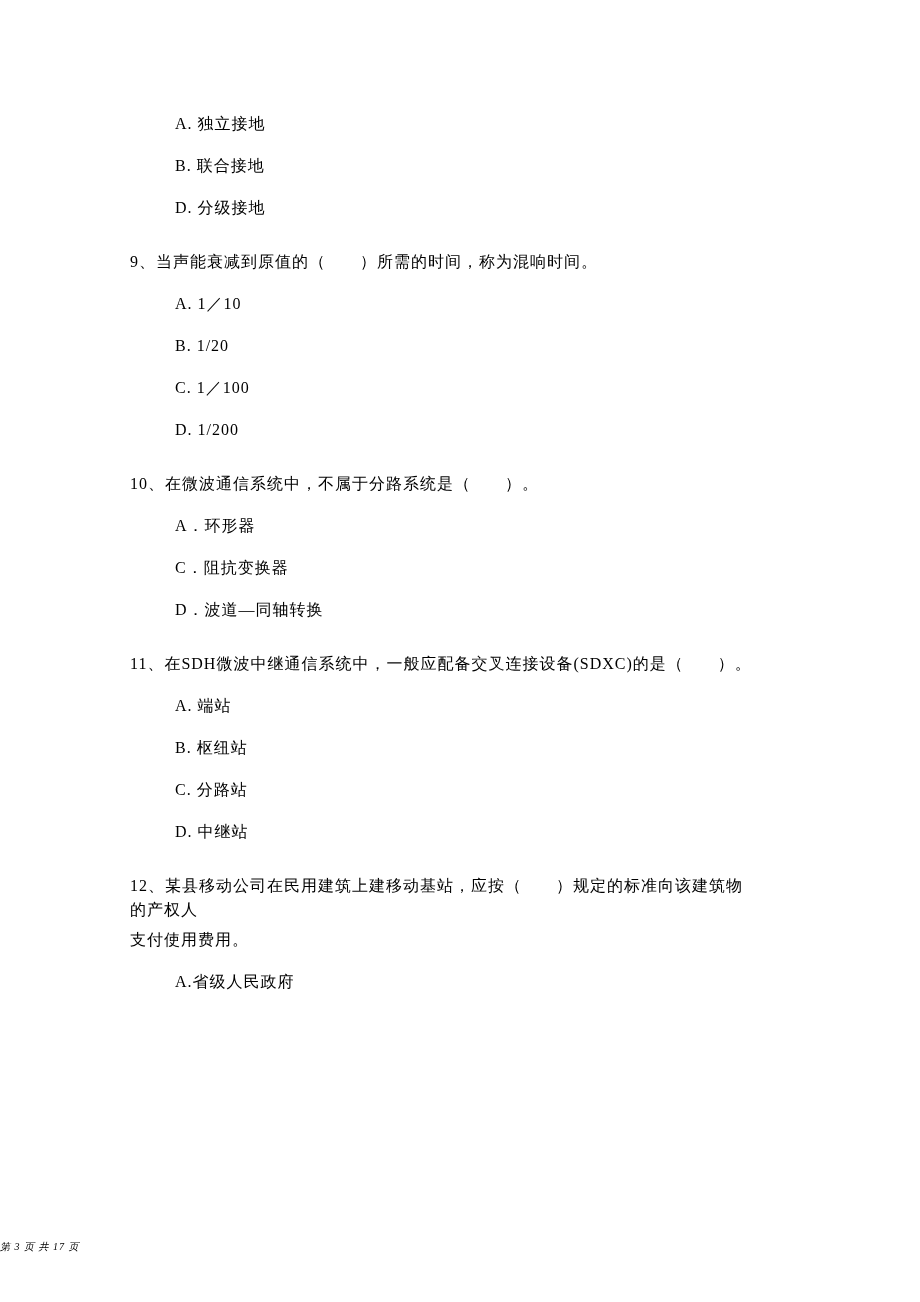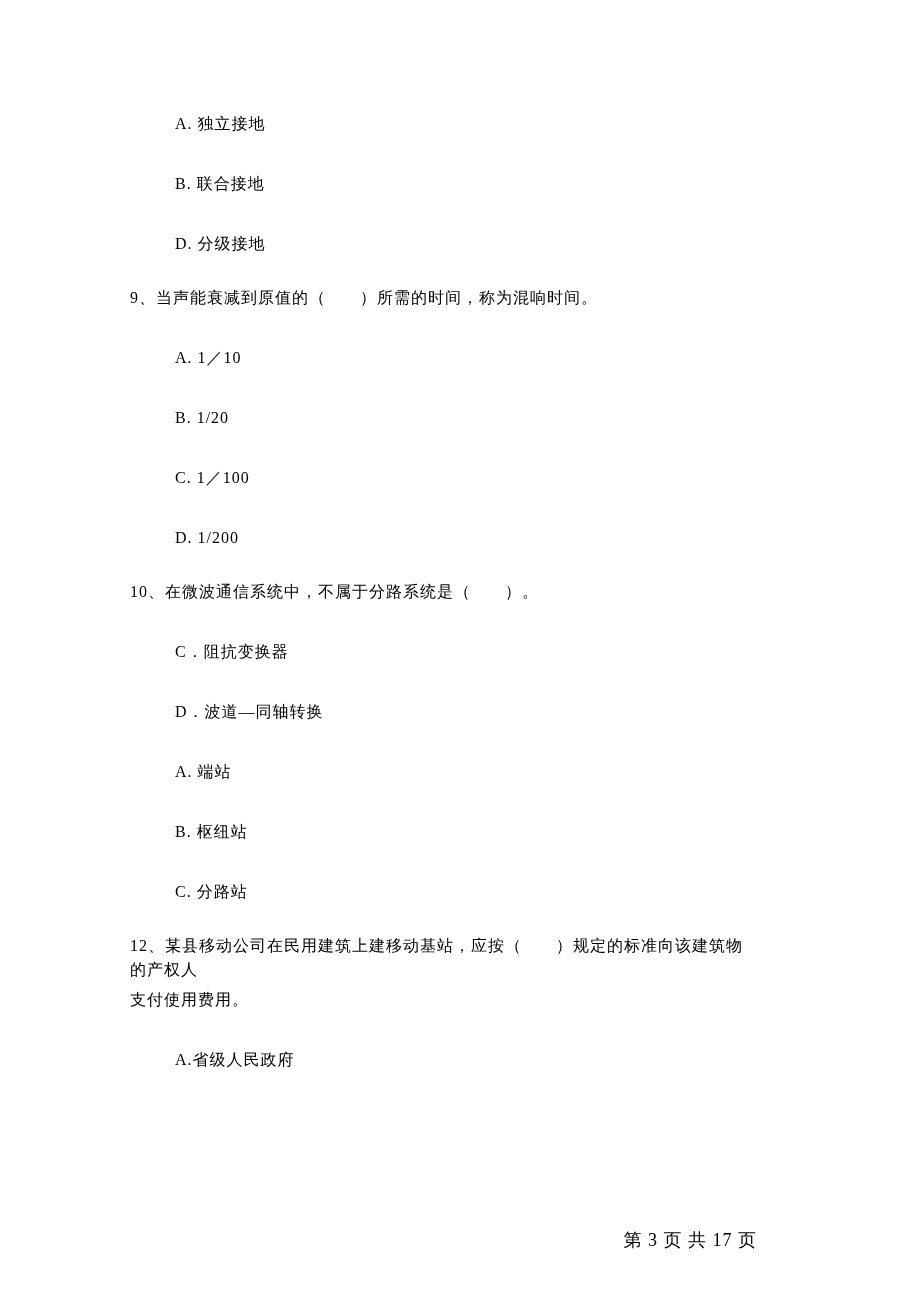--- a/index.html
+++ b/index.html
@@ -15,58 +15,62 @@
     width: 757px;
     height: 1302px;
     position: relative;
     box-sizing: border-box;
     padding-top: 112px;
     padding-left: 130px;
     border-radius: 25px;
   }
   .option {
     padding-left: 45px;
-    margin-top: 36px;
+    margin-top: 18px;
     letter-spacing: 1px;
   }
   .question {
     margin-top: 30px;
     letter-spacing: 1px;
   }
   .footer {
     position: absolute;
     bottom: 48px;
     left: 0;
     width: 100%;
-    text-align: right;
-    font-size: 18px;
+    text-align: left;
+    font-size: 10px;
     letter-spacing: 1px;
+    font-style: italic;
   }
 </style>
 </head>
 <body>
 
 <div class="page">
 
   <div class="option" style="margin-top:0;">A.  独立接地</div>
   <div class="option">B.  联合接地</div>
   <div class="option">D.  分级接地</div>
 
   <div class="question">9、当声能衰减到原值的（　　）所需的时间，称为混响时间。</div>
   <div class="option">A.   1／10</div>
   <div class="option">B.   1/20</div>
   <div class="option">C.   1／100</div>
   <div class="option">D.   1/200</div>
 
   <div class="question">10、在微波通信系统中，不属于分路系统是（　　）。</div>
+  <div class="option">A．环形器</div>
   <div class="option">C．阻抗变换器</div>
   <div class="option">D．波道—同轴转换</div>
 
+  <div class="question">11、在SDH微波中继通信系统中，一般应配备交叉连接设备(SDXC)的是（　　）。</div>
   <div class="option">A.  端站</div>
   <div class="option">B.  枢纽站</div>
   <div class="option">C.  分路站</div>
+  <div class="option">D.  中继站</div>
 
   <div class="question">12、某县移动公司在民用建筑上建移动基站，应按（　　）规定的标准向该建筑物的产权人</div>
   <div style="margin-top:6px; letter-spacing:1px;">支付使用费用。</div>
   <div class="option">A.省级人民政府</div>
 
   <div class="footer">第 3 页 共 17 页</div>
 </div>
 
 </body></html>

